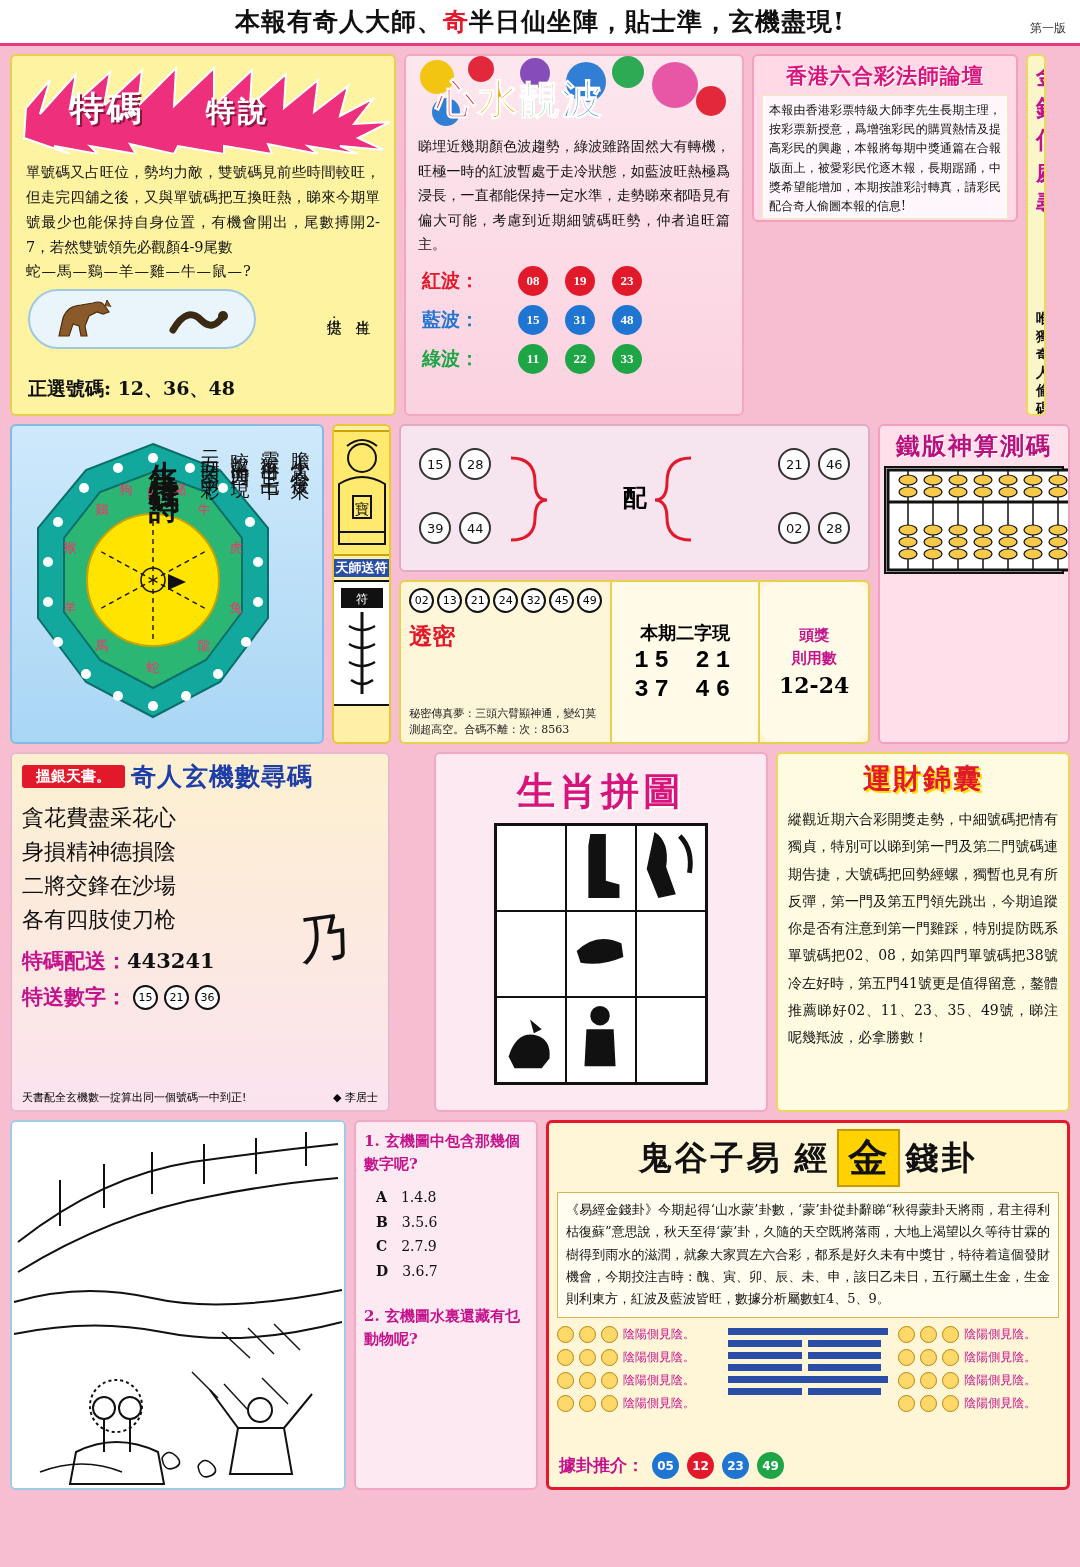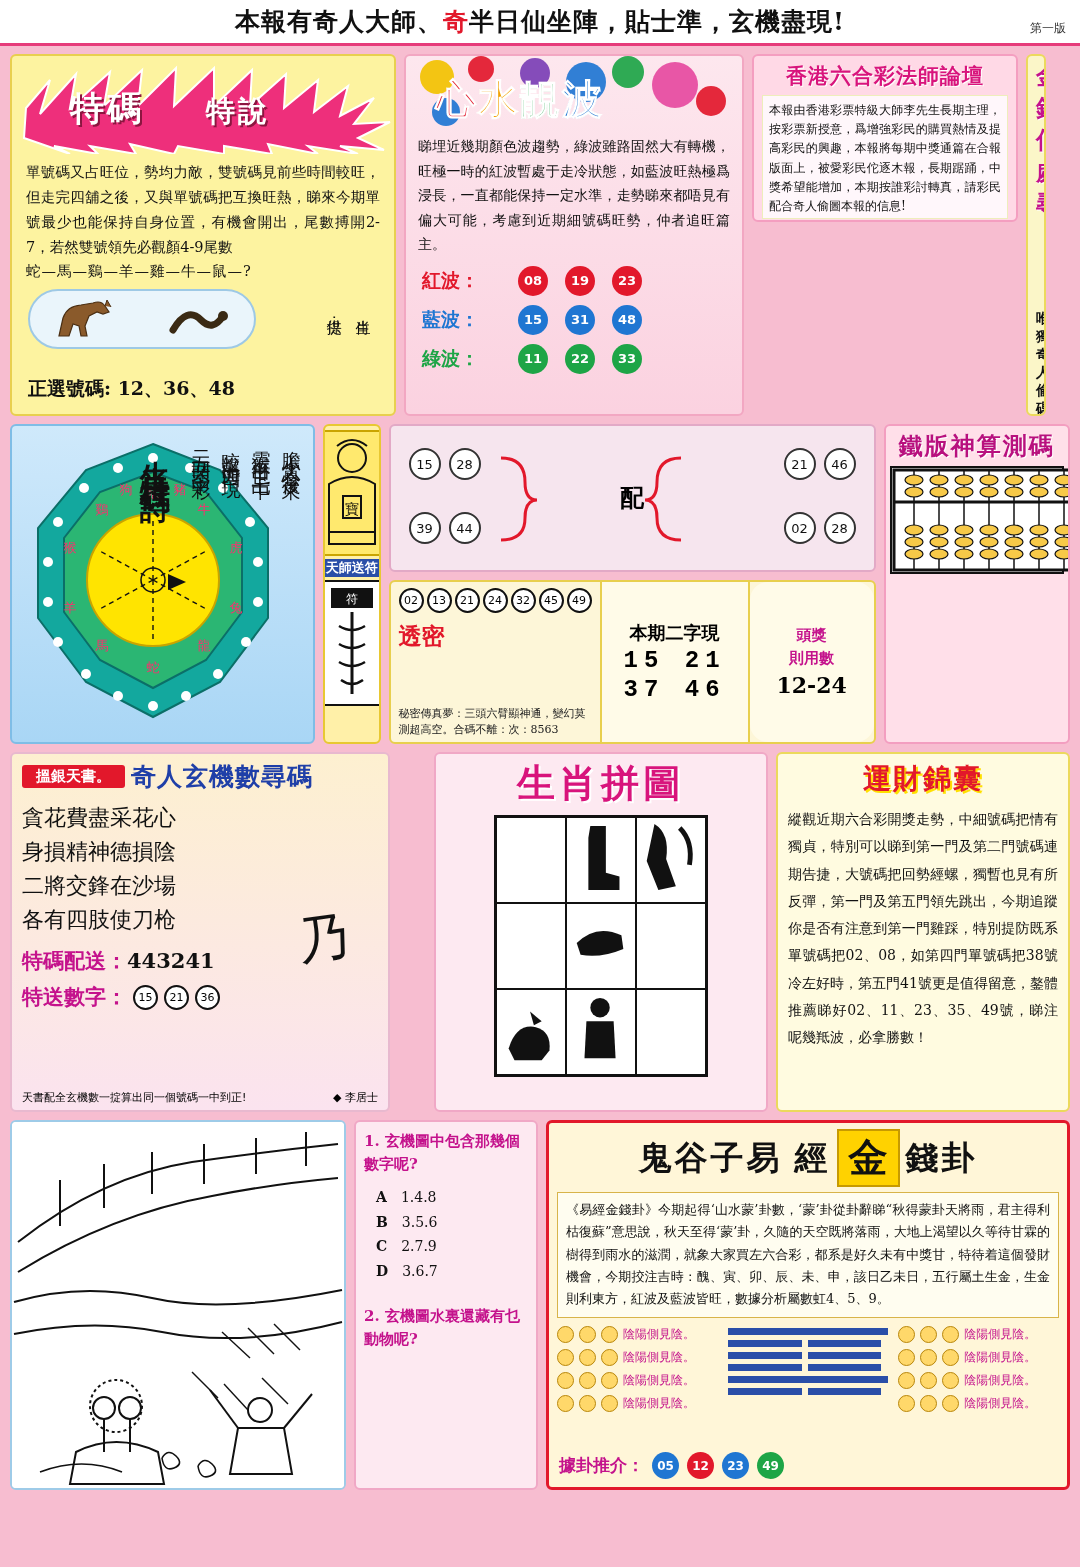--- a/index.html
+++ b/index.html
@@ -133,20 +133,21 @@
     font-family: "DejaVu Serif", "Liberation Serif", serif;
     padding: 0 2px;
   }
   .wave-row { display: flex; align-items: center; margin-top: 9px; gap: 10px; padding-left: 6px; }
   .wave-label { font-size: 19px; font-weight: bold; width: 86px; font-family: "DejaVu Serif","Liberation Serif",serif; }
   .ball {
     width: 30px; height: 30px; border-radius: 50%;
     color: #fff; font-size: 13px; font-weight: bold;
     display: flex; align-items: center; justify-content: center;
     margin-right: 7px;
+    font-family: Liberation Serif, serif;
   }
   .ball.red { background: #e2182b; }
   .ball.blue { background: #1f76d2; }
   .ball.green { background: #1da546; }
 
   .col-right { width: 294px; display: flex; flex-direction: row; gap: 8px; }
   .p-forum {
     background: #ffd9e6;
     border: 2px solid #f49ec0;
     padding: 6px 8px;
@@ -252,21 +253,21 @@
     font-family: "DejaVu Serif","Liberation Serif",serif;
   }
   .sec-mid {
     width: 150px; border-left: 2px solid #e8cf4e; border-right: 2px solid #e8cf4e;
     display: flex; flex-direction: column; align-items: center; justify-content: center; gap: 2px;
     background: #fffbe8;
   }
   .sec-mid .h { font-size: 18px; font-weight: bold; font-family:"DejaVu Serif",serif; }
   .sec-mid .n { font-size: 24px; font-weight: bold; letter-spacing: 6px; font-family:Liberation Mono, monospace;}
   .sec-right {
-    width: 124px; display: flex; flex-direction: column; align-items: center; justify-content: center; gap: 4px;
+    width: 108px; display: flex; flex-direction: column; align-items: center; justify-content: center; gap: 4px;
     background: #fffbe8;
     border-radius: 18px;
   }
   .sec-right .h { font-size: 15px; font-weight: bold; color: #c4128c; font-family:"DejaVu Serif",serif;}
   .sec-right .n { font-size: 22px; font-weight: bold; font-family:"DejaVu Serif",serif;}
 
   .p-abacus {
     width: 286px; background: #ffdfe9; border: 2px solid #f39ec0; padding: 4px;
   }
   .ab-title {
@@ -293,21 +294,21 @@
   }
   .sv-poem { margin-top: 8px; font-size: 22px; line-height: 1.55; color: #111; font-family:"DejaVu Serif","Liberation Serif",serif; }
   .sv-sig { position: absolute; right: 38px; top: 150px; font-size: 52px; font-family: "DejaVu Serif",serif; transform: rotate(-8deg); color:#111;}
   .sv-line { font-size: 21px; font-weight: bold; color: #c4128c; margin-top: 10px; font-family:"DejaVu Serif",serif;}
   .sv-line .v { color: #111; }
   .sv-nums { display: flex; align-items: center; gap: 6px; margin-top: 8px; }
   .sv-nums .lbl { font-size: 21px; font-weight: bold; color: #c4128c; font-family:"DejaVu Serif",serif;}
   .sv-foot { position: absolute; left: 10px; bottom: 5px; right: 10px; font-size: 11px; display: flex; justify-content: space-between; }
 
   .p-puzzle {
-    flex: 1; background: #fde9f1; border: 2px solid #f0a8c6; padding: 4px;
+    flex: 1; background: #fde9f1; border: 2px solid #f0a8c6; padding: 12px;
     display: flex; flex-direction: column; align-items: center; margin-left: 36px;
   }
   .pz-title {
     font-size: 38px; font-weight: bold; color: #d8147c;
     font-family: "DejaVu Serif","Liberation Serif",serif; letter-spacing: 4px;
     text-shadow: 2px 2px 0 #fff;
   }
   .pz-grid {
     margin-top: 6px; width: 214px; height: 262px; background: #fff;
     border: 2px solid #111; display: grid; grid-template-columns: repeat(3,1fr); grid-template-rows: repeat(3,1fr);

